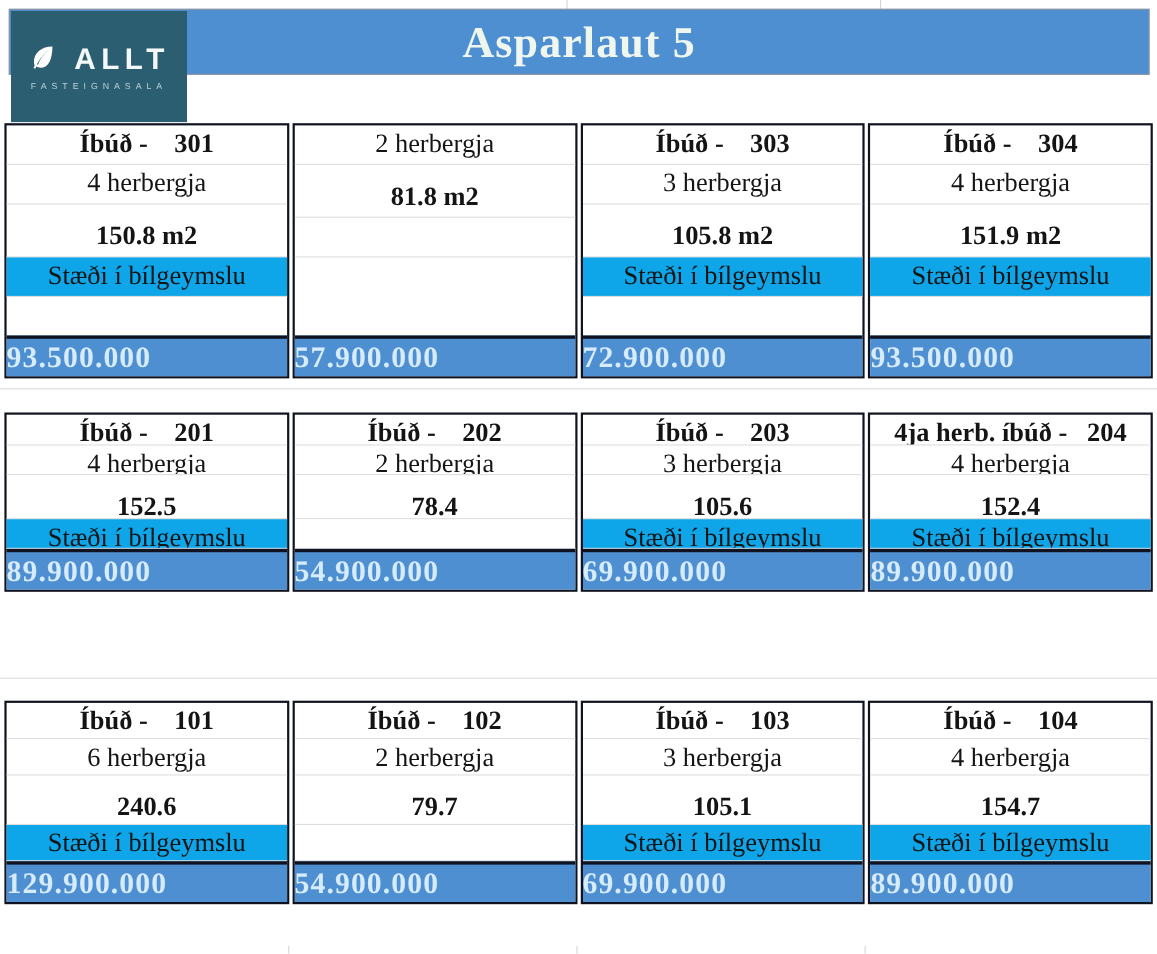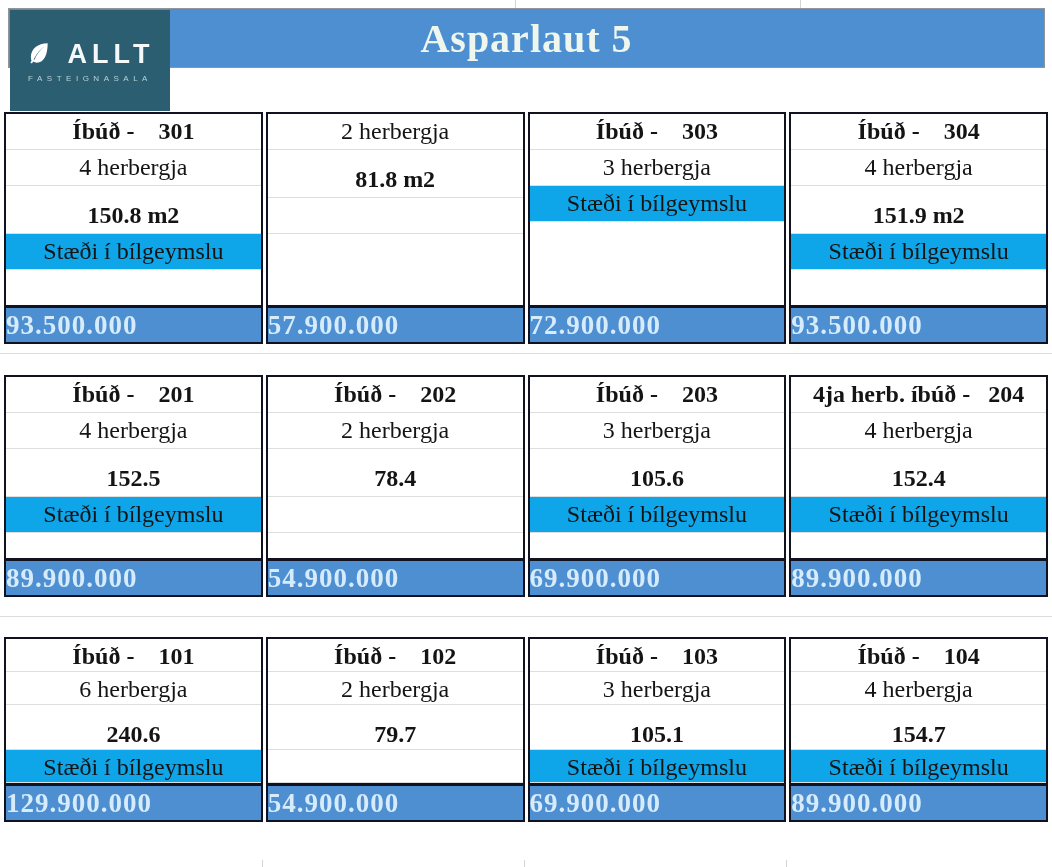--- a/index.html
+++ b/index.html
@@ -30,21 +30,21 @@
   .logo-sub {
     margin-top:4px; color:#b9d2da; font-family:"Liberation Sans",sans-serif;
     font-size:8px; letter-spacing:4.5px;
   }
   .leaf { width:26px; height:26px; }
   
   .floor-row {
     position:absolute; left:4px; width:1044px; display:flex; gap:3px;
   }
   .floor-1 { top:112px; height:232px;border-radius:25px; }
-  .floor-2 { top:375px; height:222px; }
+  .floor-2 { top:375px; height:163px; }
   .floor-3 { top:637px; height:185px; }
   .card {
     flex:1; background:#fff; border:2px solid #10131f;
     display:flex; flex-direction:column;
   }
   .cell {
     height:36px; line-height:35px; text-align:center; font-size:24px;
     color:#141414; border-bottom:1px solid #dedede; white-space:pre;
     overflow:hidden;
   }
@@ -103,20 +103,21 @@
     <div class="card">
       <div class="cell rooms">2 herbergja</div>
       <div class="cell size">81.8 m2</div>
       <div class="cell parking"></div>
       <div class="cell spacer"></div>
       <div class="price">57.900.000</div>
     </div>
     <div class="card">
       <div class="cell title">Íbúð -    303</div>
       <div class="cell rooms">3 herbergja</div>
+      <div class="cell size">105.8 m2</div>
       <div class="cell parking filled">Stæði í bílgeymslu</div>
       <div class="cell spacer"></div>
       <div class="price">72.900.000</div>
     </div>
     <div class="card">
       <div class="cell title">Íbúð -    304</div>
       <div class="cell rooms">4 herbergja</div>
       <div class="cell size">151.9 m2</div>
       <div class="cell parking filled">Stæði í bílgeymslu</div>
       <div class="cell spacer"></div>

